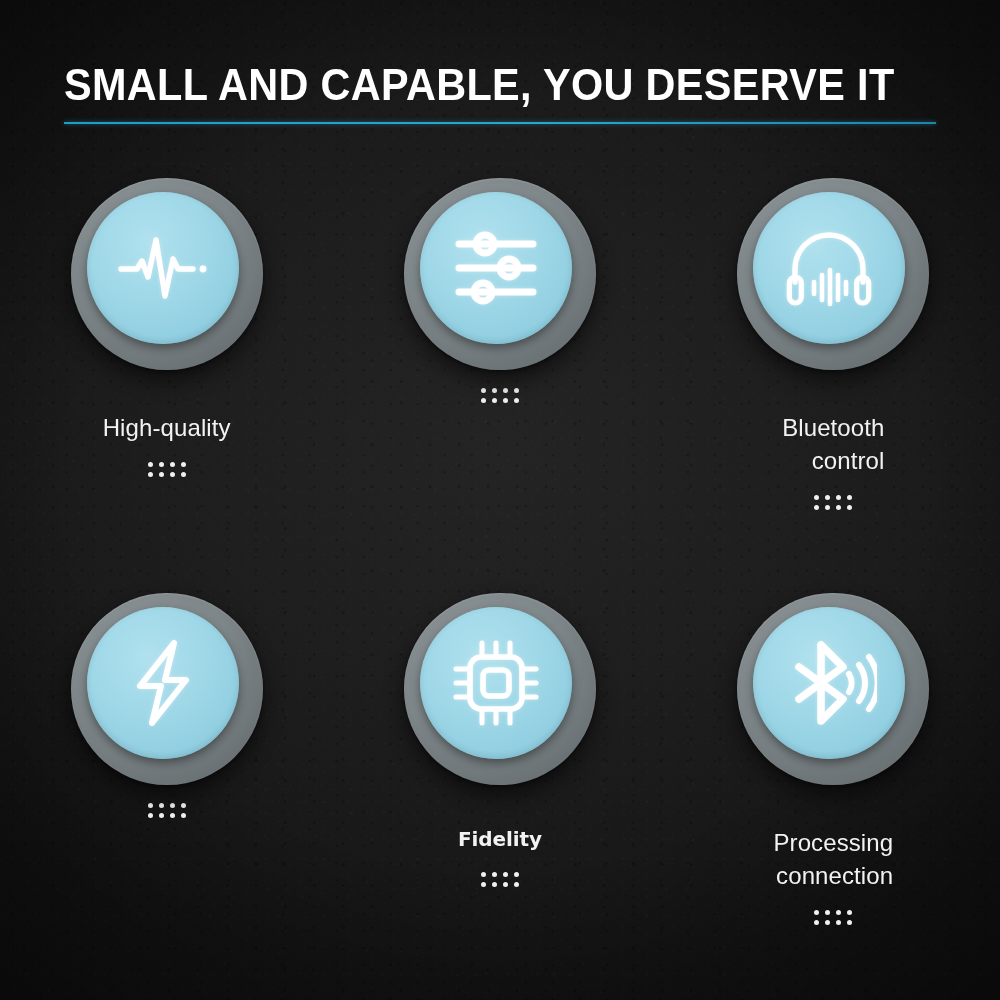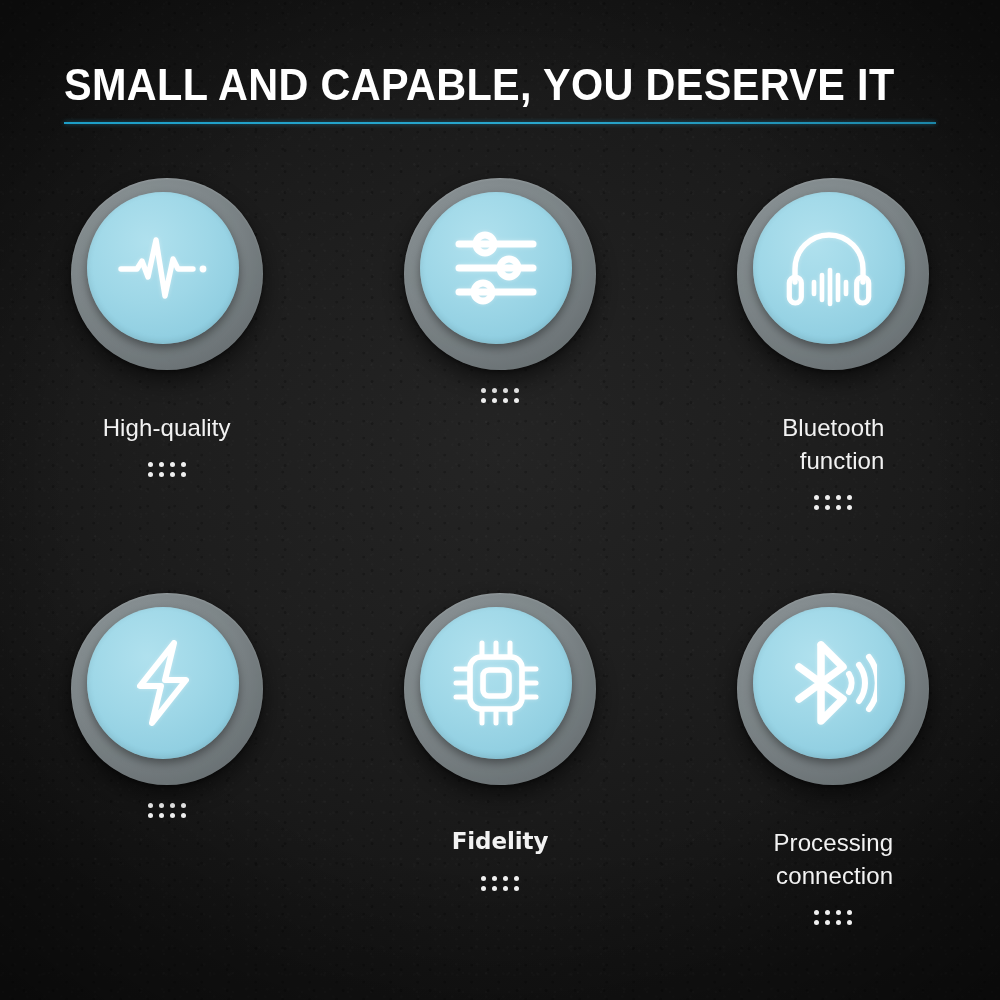--- a/index.html
+++ b/index.html
@@ -114,21 +114,21 @@
     text-align:right;
     color:#f2f2f2;
     font-size:24px;
     line-height:1.38;
     letter-spacing:.1px;
     font-family:"Liberation Sans", sans-serif;
   }
   .caption.alt {
     font-family:"DejaVu Sans", sans-serif;
     font-weight:600;
-    font-size:23px;
+    font-size:20px;
     letter-spacing:-.1px;
   }
   .caption .l2 { display:block; }
 
   
   .dots {
     margin-top:18px;
     display:grid;
     grid-template-columns:repeat(4, 5px);
     grid-template-rows:repeat(2, 5px);
@@ -230,21 +230,21 @@
                 <line x1="44" y1="43" x2="44" y2="77"></line>
                 <line x1="52" y1="48" x2="52" y2="73"></line>
                 <line x1="60" y1="55" x2="60" y2="67"></line>
               </g>
             </svg>
           </span>
         </div>
       </div>
       <div class="caption">
         <span>Bluetooth</span>
-        <span class="l2">function</span>
+        <span class="l2">control</span>
       </div>
       <div class="dots">
         <i></i>
           <i></i>
           <i></i>
           <i></i>
           <i></i>
           <i></i>
           <i></i>
           <i></i>

